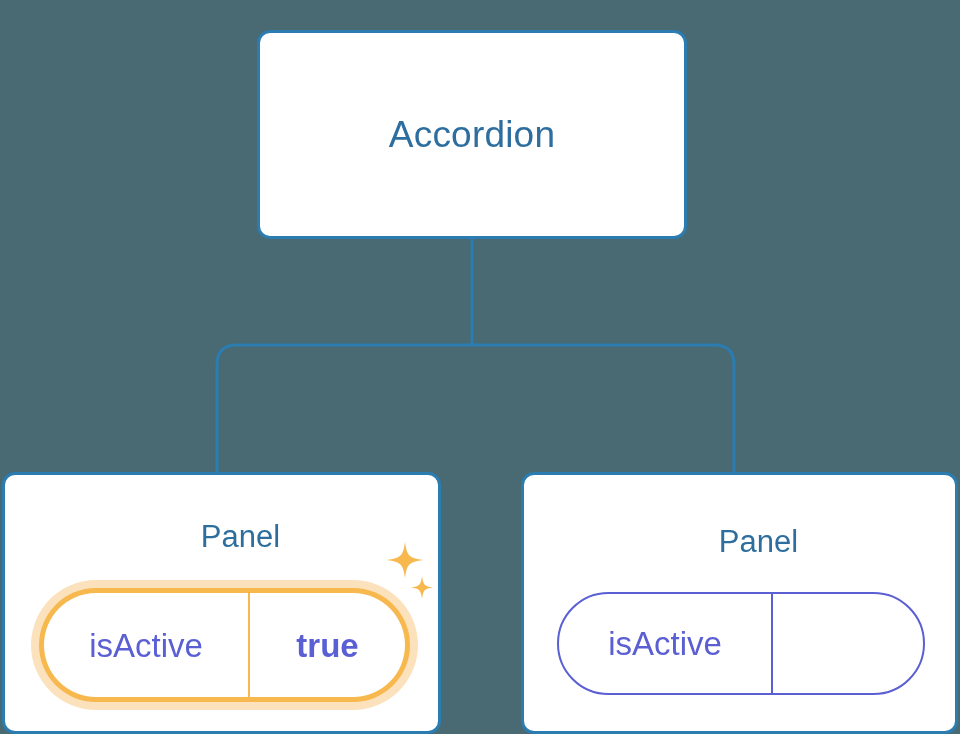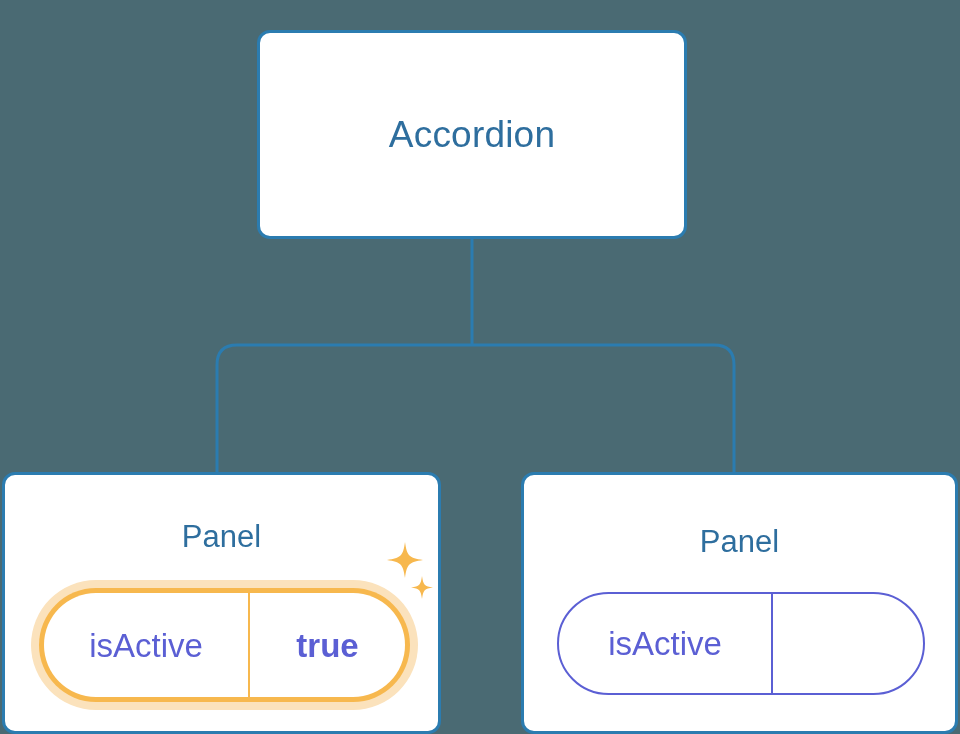--- a/index.html
+++ b/index.html
@@ -76,20 +76,21 @@
   }
   .panel-title {
     position: absolute;
     left: 0;
     width: 100%;
     text-align: center;
     font-size: 31px;
     color: #2e6e9e;
     line-height: 1;
     white-space: nowrap;
+    padding-left: 19px;
   }
   .node-panel-left .panel-title  { top: 46px; }
   .node-panel-right .panel-title { top: 51px; }
 
   
   .pill {
     position: absolute;
     display: flex;
     align-items: stretch;
     box-sizing: border-box;

